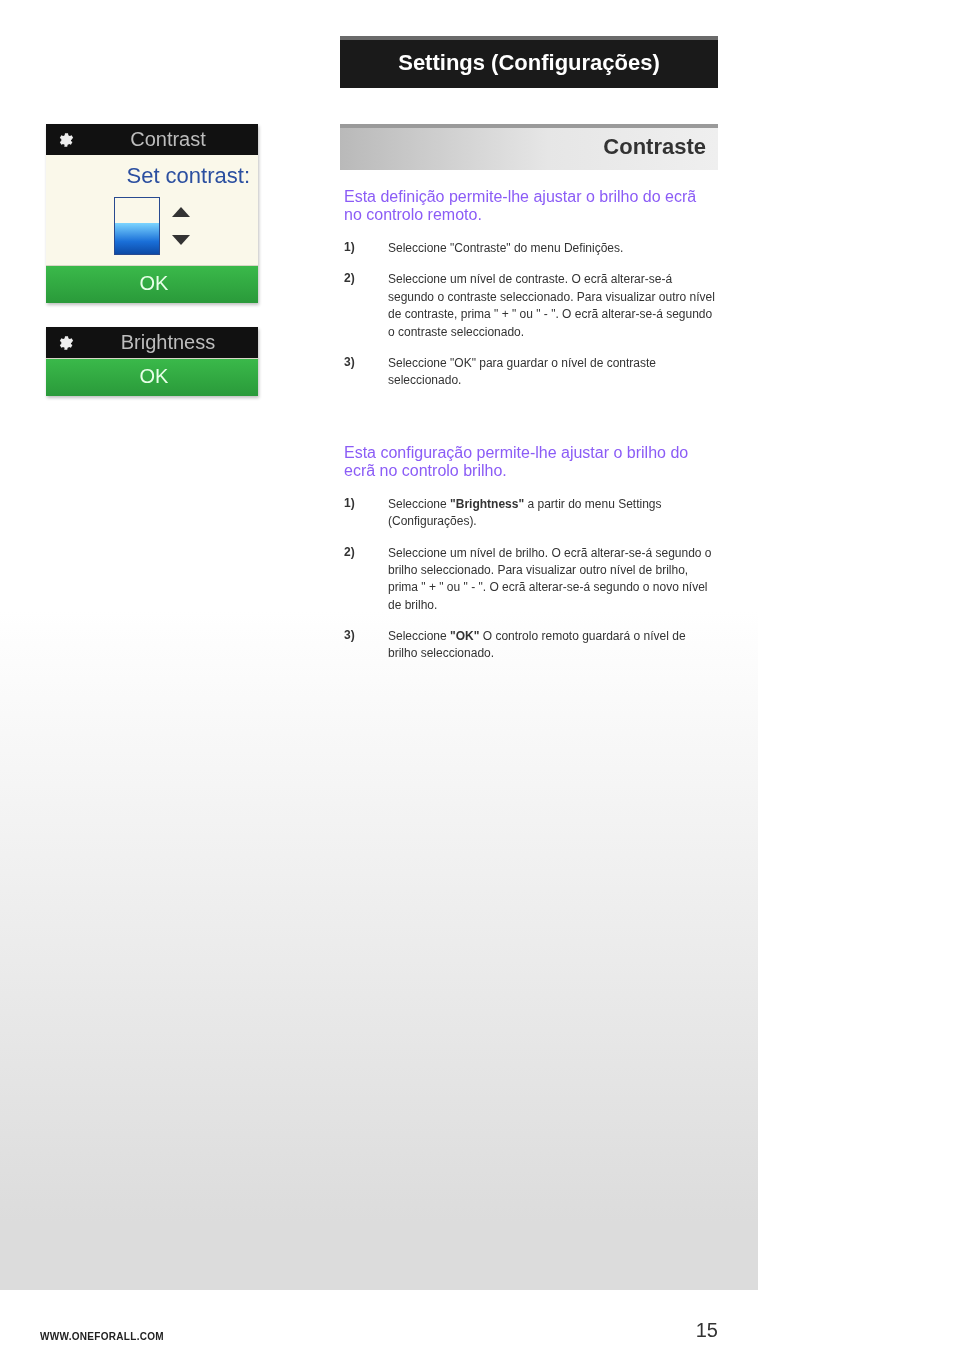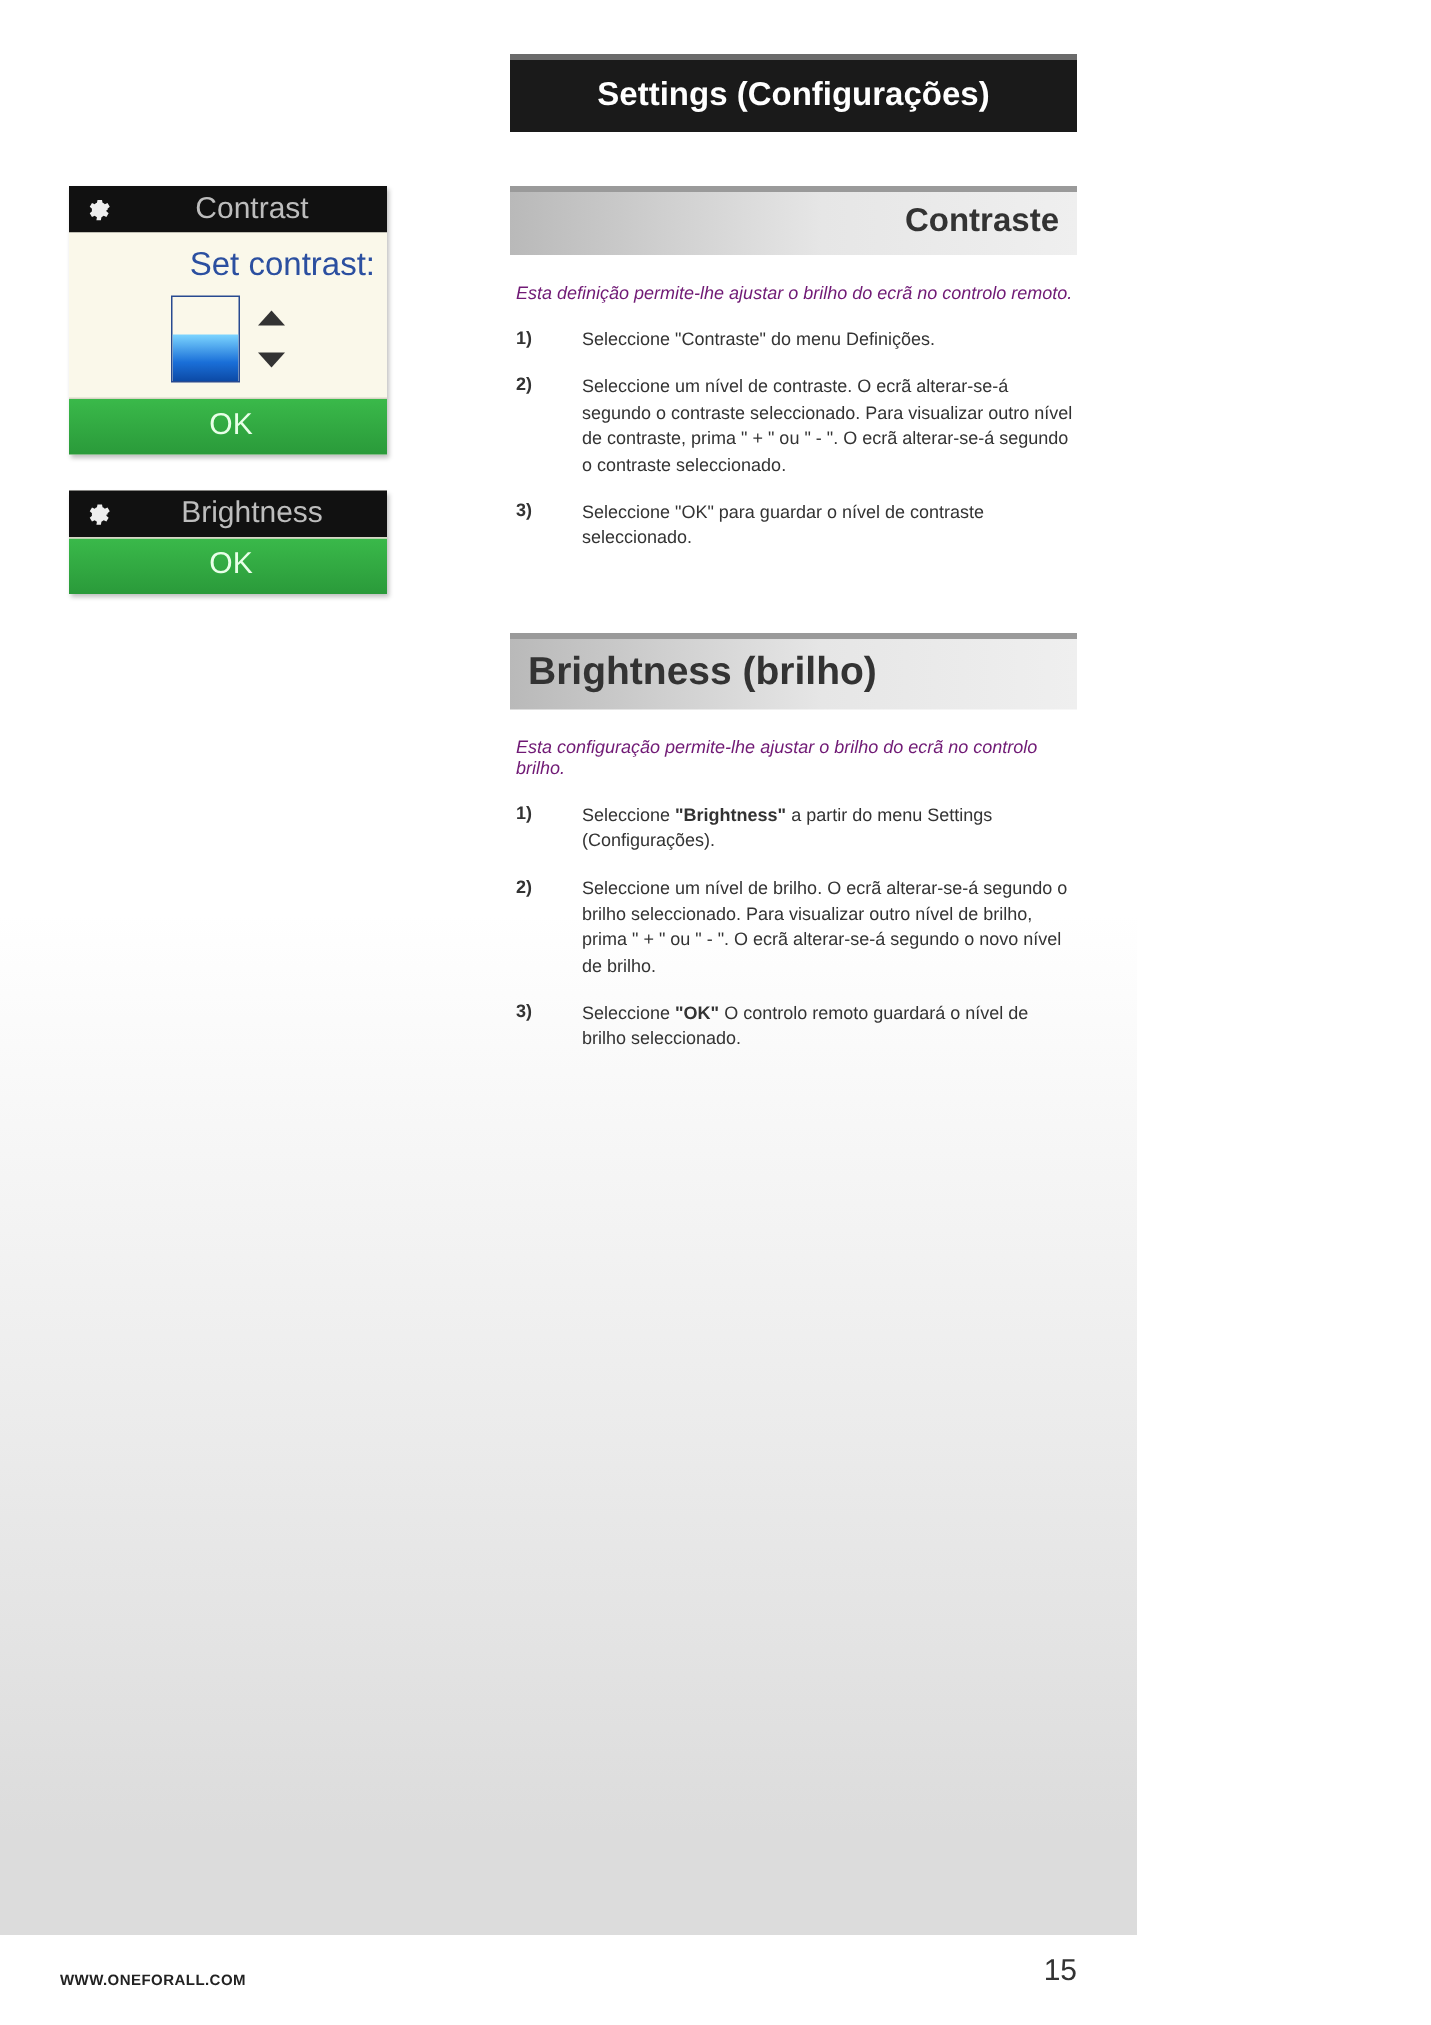--- a/index.html
+++ b/index.html
@@ -30,29 +30,29 @@
   .arrow-col { display:flex; flex-direction:column; gap:18px; }
   .arrow { width:0; height:0; border-left:9px solid transparent; border-right:9px solid transparent; }
   .arrow.up { border-bottom:10px solid #333; }
   .arrow.down { border-top:10px solid #333; }
   .dev-ok { background: linear-gradient(to bottom,#3ab94a 0%, #2a9a3a 100%); color:#e8ffe8; font-size:20px; text-align:center; padding:6px 0 8px 4px; border-top:1px solid #d8d6c6; }
   
   .sect-bar { background: linear-gradient(to right, #b9b9b9 0%, #e6e6e6 55%, #efefef 100%); border-top:4px solid #9a9a9a; padding: 6px 12px 10px 12px; margin-bottom: 18px; }
   .sect-bar h2 { color:#333; font-weight:700; }
   .sect-bar.s1 h2 { font-size:22px;text-align:right; }
   .sect-bar.s2 h2 { font-size:26px; }
-  .sect-intro { font-size:12px; color:#701a75; margin: 0 0 16px 4px; font-style: italic; }
+  .sect-intro { font-size:16px; color:#8b5cf6; margin: 0 0 16px 4px; }
   .steps { margin: 0 0 30px 4px; }
   .step { display:flex; font-size:12px; color:#333; margin-bottom: 14px; }
   .step-num { width:44px; font-weight:700; }
   .step-body { flex:1; line-height:1.45; }
   .step-body b { font-weight:700; }
   .sect2 { margin-top: 54px; }
   
-  .pg-footer { position:absolute; left:40px; right:40px; bottom:24px; display:flex; justify-content:space-between; align-items:flex-end; font-size:10px; color:#222; z-index:2; }
+  .pg-footer { position:absolute; left:40px; right:40px; bottom:8px; display:flex; justify-content:space-between; align-items:flex-end; font-size:10px; color:#222; z-index:2; }
   .pg-footer .url { font-weight:700; letter-spacing:0.3px; }
   .pg-footer .num { font-size:20px; color:#333; }
 </style>
 </head>
 <body>
 
 <div class="page">
   <div class="inner">
 
     <div class="banner-wrap">
@@ -116,23 +116,20 @@
             <div class="step-num">2)</div>
             <div class="step-body">Seleccione um nível de contraste. O ecrã alterar-se-á segundo o contraste seleccionado. Para visualizar outro nível de contraste, prima " + " ou " - ". O ecrã alterar-se-á segundo o contraste seleccionado.</div>
           </div>
           <div class="step">
             <div class="step-num">3)</div>
             <div class="step-body">Seleccione "OK" para guardar o nível de contraste seleccionado.</div>
           </div>
         </div>
 
         <div class="sect2">
-          <div class="sect-bar s2">
-            <h2>Brightness (brilho)</h2>
-          </div>
           <p class="sect-intro">Esta configuração permite-lhe ajustar o brilho do ecrã no controlo brilho.</p>
           <div class="steps">
             <div class="step">
               <div class="step-num">1)</div>
               <div class="step-body">
                 <span>Seleccione </span><b>"Brightness"</b><span> a partir do menu Settings (Configurações).</span>
               </div>
             </div>
             <div class="step">
               <div class="step-num">2)</div>

